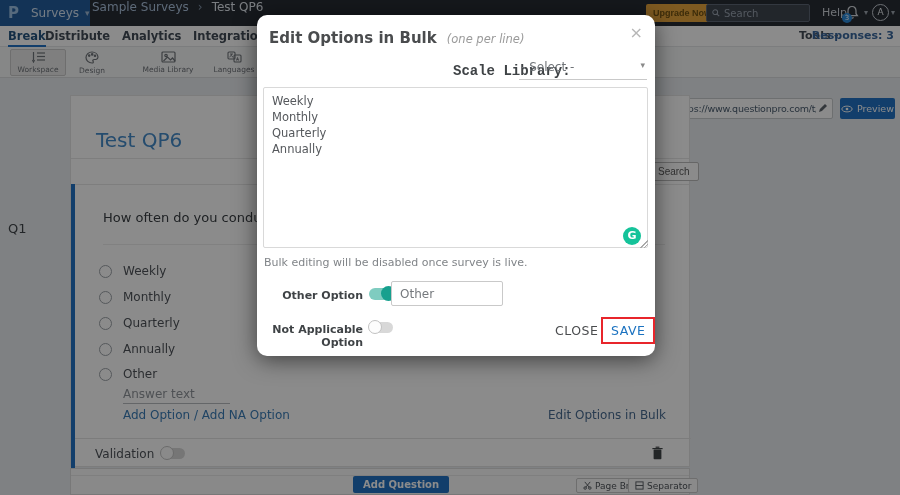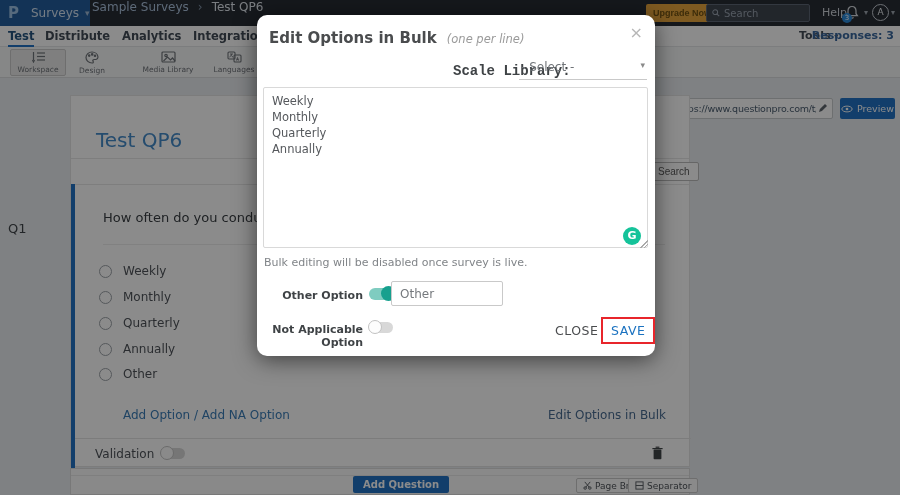--- a/index.html
+++ b/index.html
@@ -168,21 +168,21 @@
         <path d="M5.6 12.2a1.5 1.5 0 0 0 2.8 0"></path>
       </svg>
       <span class="bell-badge">3</span>
     </div>
     <span class="bell-caret">▾</span>
     <div class="avatar">A</div>
     <span class="avatar-caret">▾</span>
   </div>
 
   <div class="subnav">
-    <span class="tab active" style="left:8px">Test</span>
+    <span class="tab active" style="left:8px">Break</span>
     <span class="tab" style="left:45px">Distribute</span>
     <span class="tab" style="left:122px">Analytics</span>
     <span class="tab" style="left:193px">Integration</span>
     <span class="tools-menu">
       <span>Tools</span>
       <span class="caret">▾</span>
     </span>
     <span class="responses">Responses: 3</span>
   </div>
 
@@ -265,20 +265,21 @@
       </div>
       <div class="opt-row" style="top:157px">
         <span class="radio"></span>
         <span class="opt-label">Annually</span>
       </div>
       <div class="opt-row" style="top:182px">
         <span class="radio"></span>
         <span class="opt-label">Other</span>
       </div>
 
+      <div class="answer-line">Answer text</div>
 
       <div class="links-row">
         <span>Add Option</span><span> / </span><span>Add NA Option</span>
       </div>
       <span class="edit-bulk-link">Edit Options in Bulk</span>
 
       <div class="validation-row">
         <span class="validation-label">Validation</span>
         <span class="toggle off validation-toggle">
             <span class="knob"></span>

